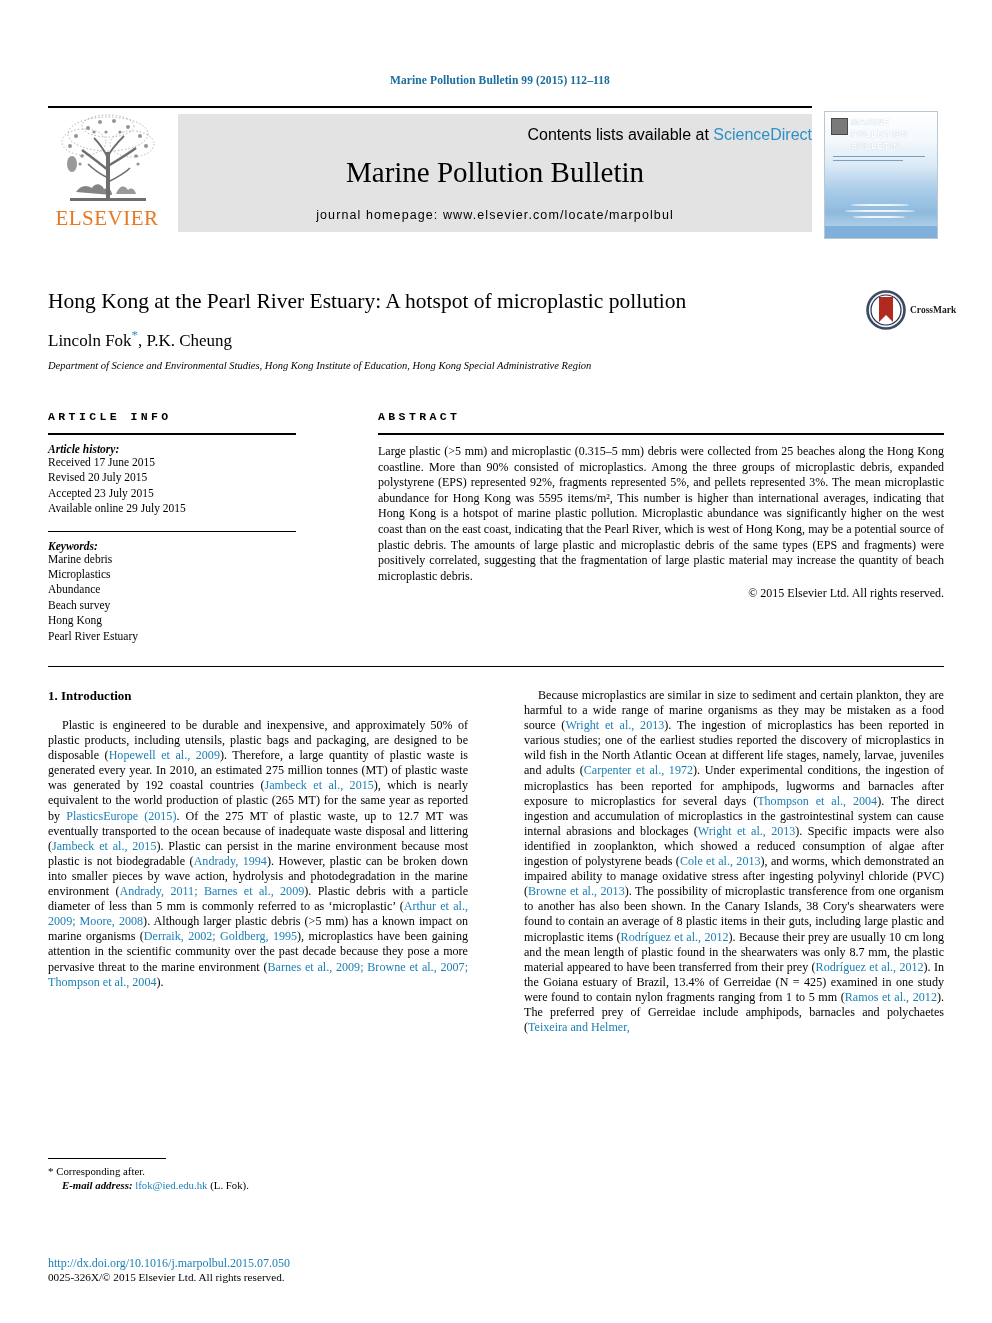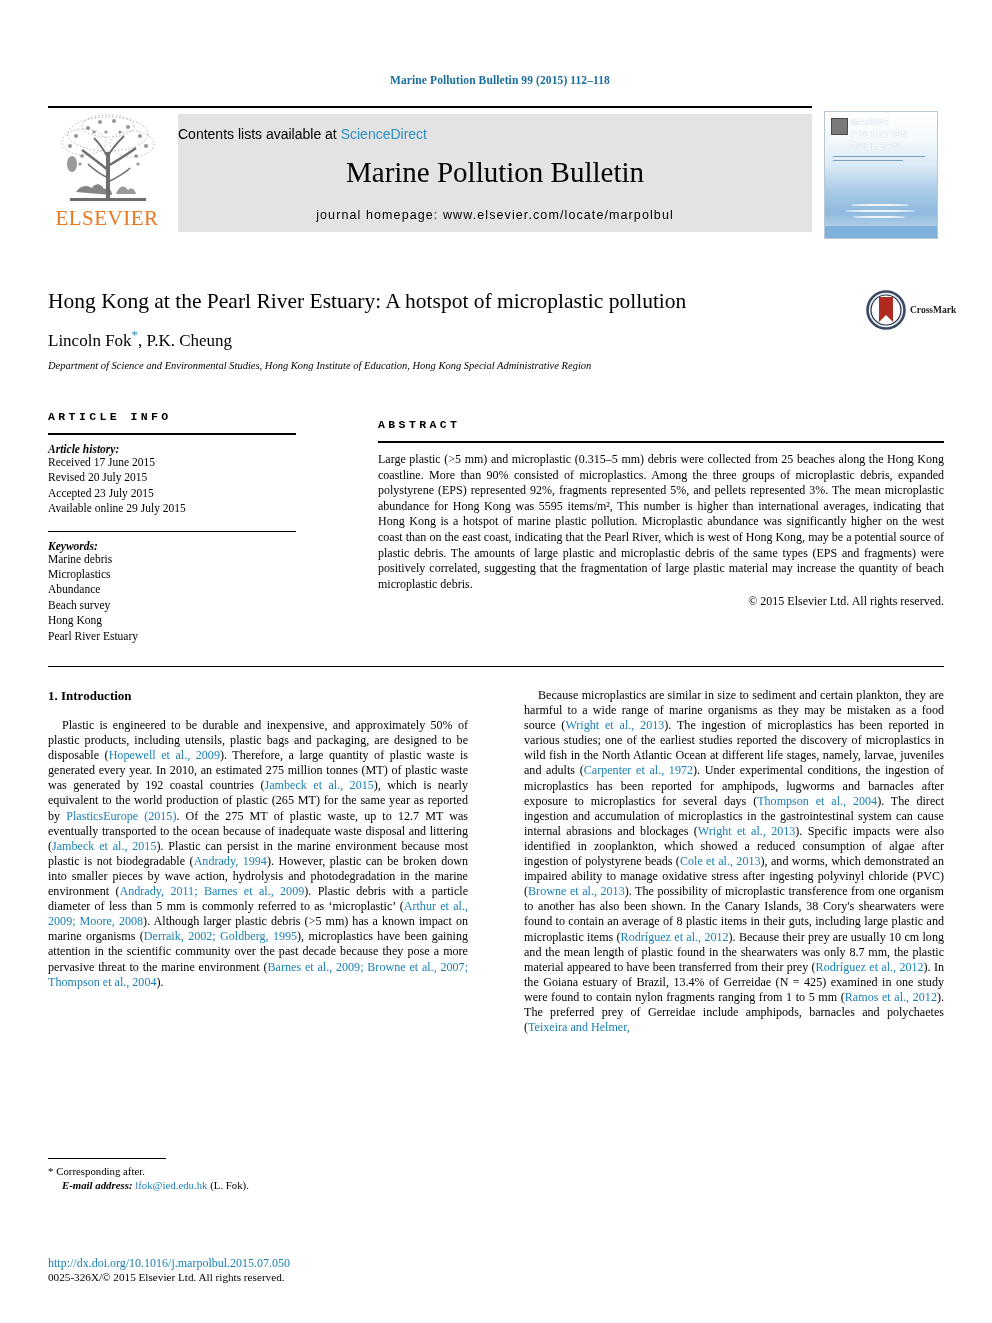--- a/index.html
+++ b/index.html
@@ -78,23 +78,23 @@
     left: 130px;
     width: 634px;
     height: 118px;
     background: #e3e3e3;
   }
   .banner-top {
     position: absolute;
     top: 12px;
     left: 0;
     width: 634px;
-    text-align: left;
+    text-align: right;
     font-family: "Liberation Sans", sans-serif;
-    font-size: 14px;
+    font-size: 16px;
     color: #000000;
   }
   .banner-top .sd {
     color: #2d8fc4;
   }
   .banner-title {
     position: absolute;
     top: 42px;
     left: 0;
     width: 634px;
@@ -228,21 +228,20 @@
     position: absolute;
     left: 0;
     top: 0;
     width: 248px;
   }
   .col-abs {
     position: absolute;
     left: 330px;
     top: 0;
     width: 566px;
-    margin-top: 8px;
   }
   .section-head {
     font-family: Liberation Mono, monospace;
     font-size: 11.5px;
     font-weight: bold;
     letter-spacing: 3.4px;
     color: #000000;
   }
   .head-rule {
     margin-top: 10px;

